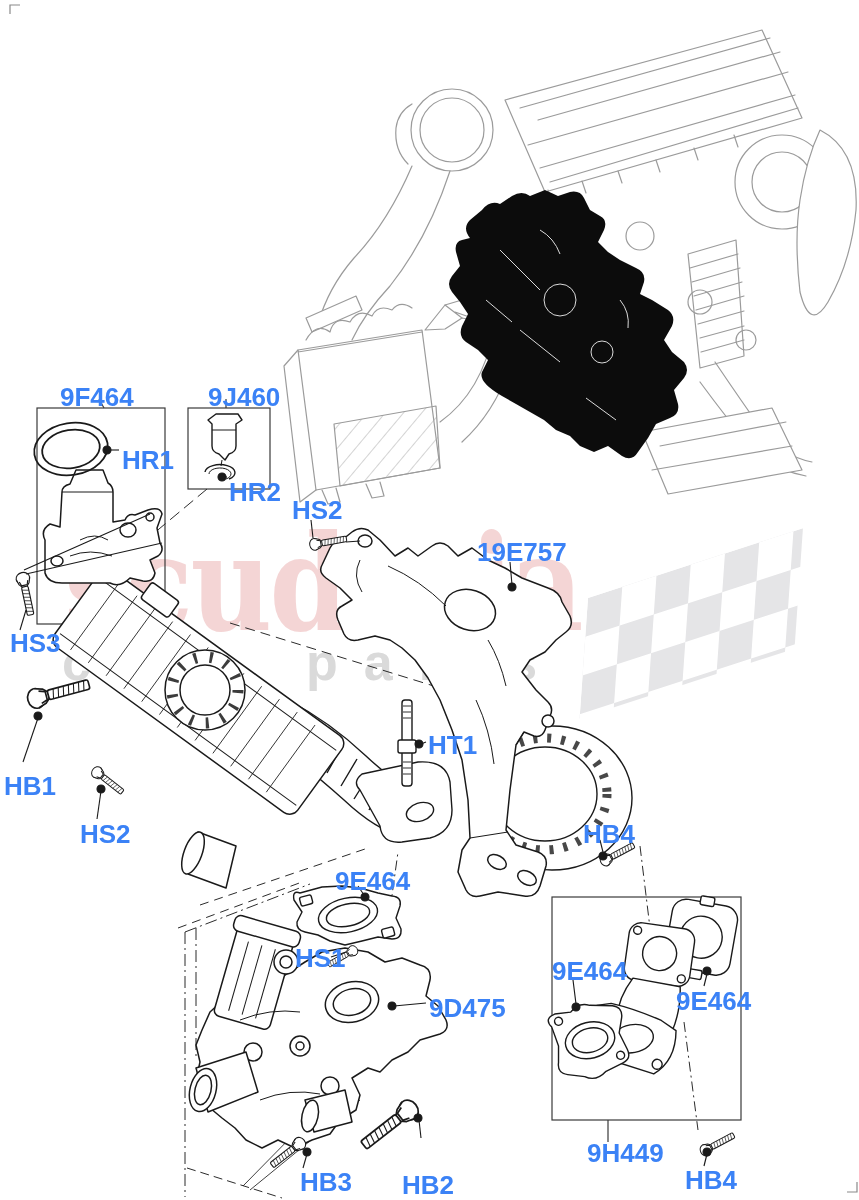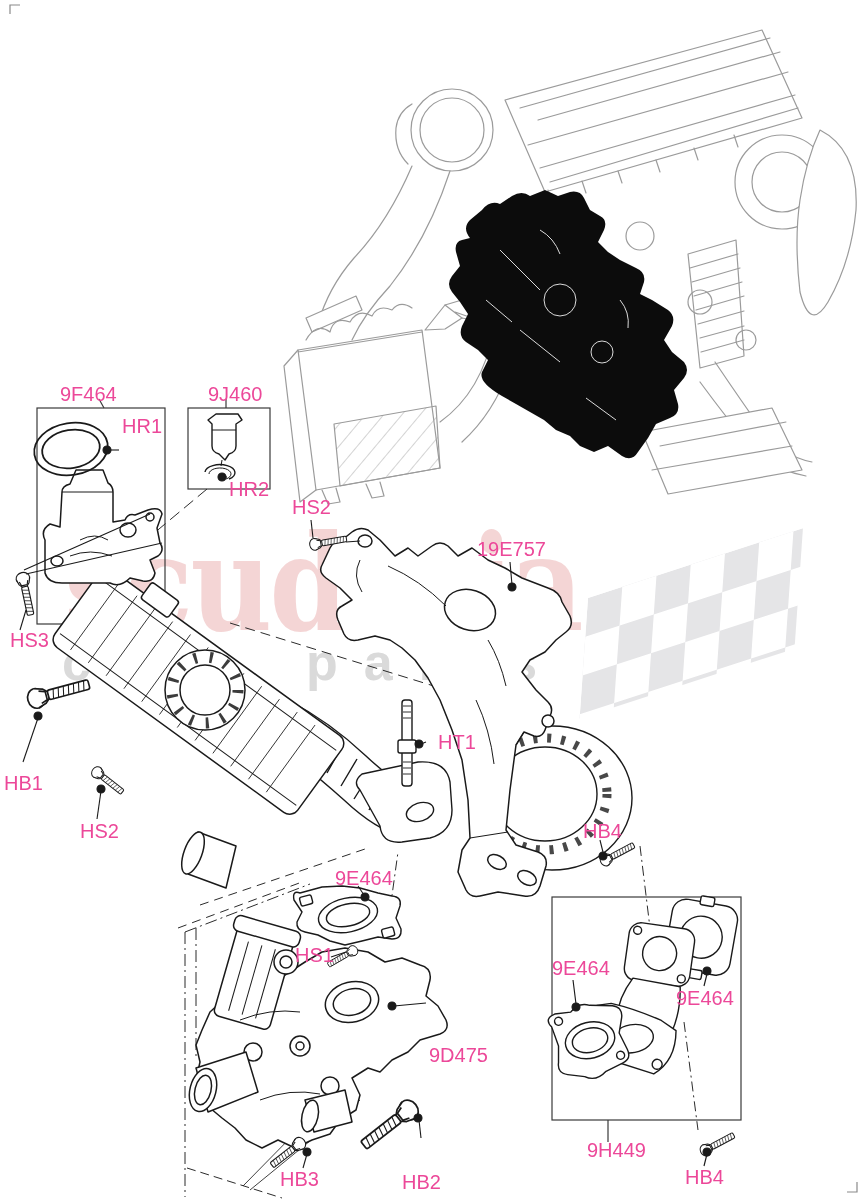--- a/index.html
+++ b/index.html
@@ -1,20 +1,20 @@
 <!DOCTYPE html>
 <html><head>
 <meta charset="utf-8">
 <style>
   html,body{margin:0;padding:0;background:#fff;}
   .stage{position:relative;width:859px;height:1200px;background:#ffffff;overflow:hidden;
          font-family:"Liberation Sans",sans-serif;}
   svg{position:absolute;left:0;top:0;}
-  .callout{position:absolute;color:#ec4899;font-size:20px;line-height:1.0;white-space:nowrap;
-           cursor:pointer;}
+  .callout{position:absolute;color:#3b82f6;font-size:26px;line-height:1.0;white-space:nowrap;
+           cursor:pointer;font-weight:bold;}
   .wm-brand{position:absolute;left:64px;top:518px;font-family:"DejaVu Serif",serif;
             font-weight:bold;font-size:132px;line-height:1;color:rgba(205,62,62,0.22);
             letter-spacing:-3px;transform:scaleX(0.85);transform-origin:0 50%;
             pointer-events:none;user-select:none;}
   .wm-word{position:absolute;top:636px;font-size:52px;line-height:1;color:#dadada;
            font-weight:bold;pointer-events:none;user-select:none;}
   .wm-car{left:62px;letter-spacing:40px;}
   .wm-parts{left:306px;letter-spacing:26px;}
 </style>
 </head>
@@ -344,31 +344,31 @@
         <line x1="419" y1="1120" x2="421" y2="1138"></line>
       <circle cx="307" cy="1152" r="4"></circle>
         <line x1="307" y1="1154" x2="303" y2="1168"></line>
       <circle cx="707" cy="1152" r="4"></circle>
         <line x1="707" y1="1154" x2="704" y2="1166"></line>
     </g>
   </svg>
 
   <div class="callout" style="left:60px;top:384px">9F464</div>
   <div class="callout" style="left:208px;top:384px">9J460</div>
-  <div class="callout" style="left:122px;top:416px">HR1</div>
+  <div class="callout" style="left:122px;top:447px">HR1</div>
   <div class="callout" style="left:229px;top:479px">HR2</div>
   <div class="callout" style="left:292px;top:497px">HS2</div>
   <div class="callout" style="left:477px;top:539px">19E757</div>
   <div class="callout" style="left:10px;top:630px">HS3</div>
   <div class="callout" style="left:4px;top:773px">HB1</div>
   <div class="callout" style="left:80px;top:821px">HS2</div>
-  <div class="callout" style="left:438px;top:732px">HT1</div>
+  <div class="callout" style="left:428px;top:732px">HT1</div>
   <div class="callout" style="left:583px;top:821px">HB4</div>
   <div class="callout" style="left:335px;top:868px">9E464</div>
   <div class="callout" style="left:295px;top:945px">HS1</div>
-  <div class="callout" style="left:429px;top:1045px">9D475</div>
+  <div class="callout" style="left:429px;top:995px">9D475</div>
   <div class="callout" style="left:552px;top:958px">9E464</div>
   <div class="callout" style="left:676px;top:988px">9E464</div>
   <div class="callout" style="left:402px;top:1172px">HB2</div>
-  <div class="callout" style="left:280px;top:1169px">HB3</div>
+  <div class="callout" style="left:300px;top:1169px">HB3</div>
   <div class="callout" style="left:587px;top:1140px">9H449</div>
   <div class="callout" style="left:685px;top:1167px">HB4</div>
 </div>
 
 </body></html>

